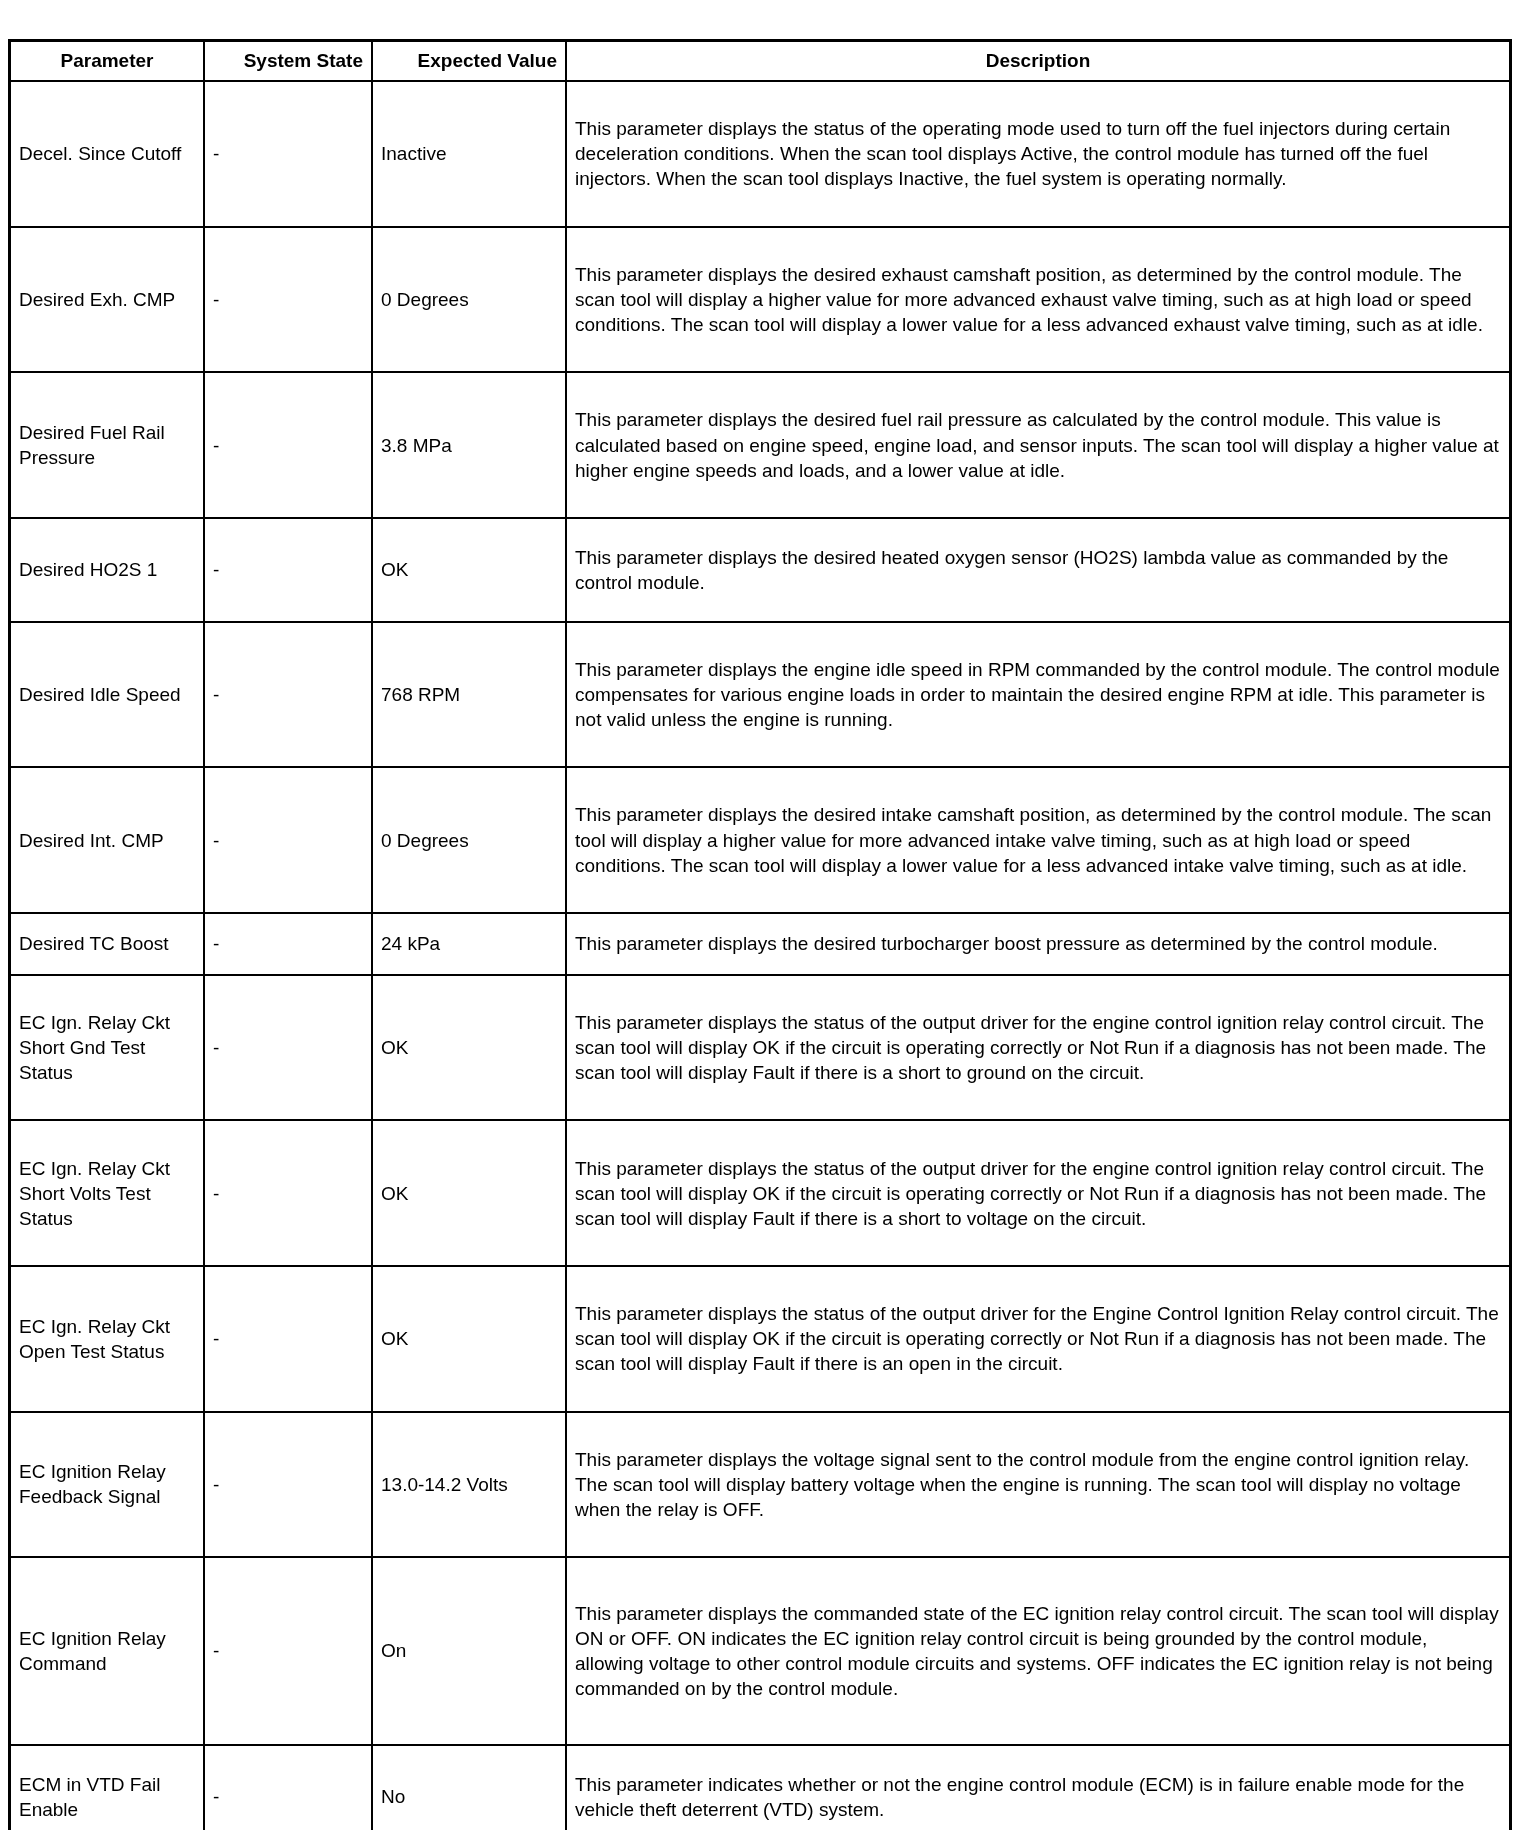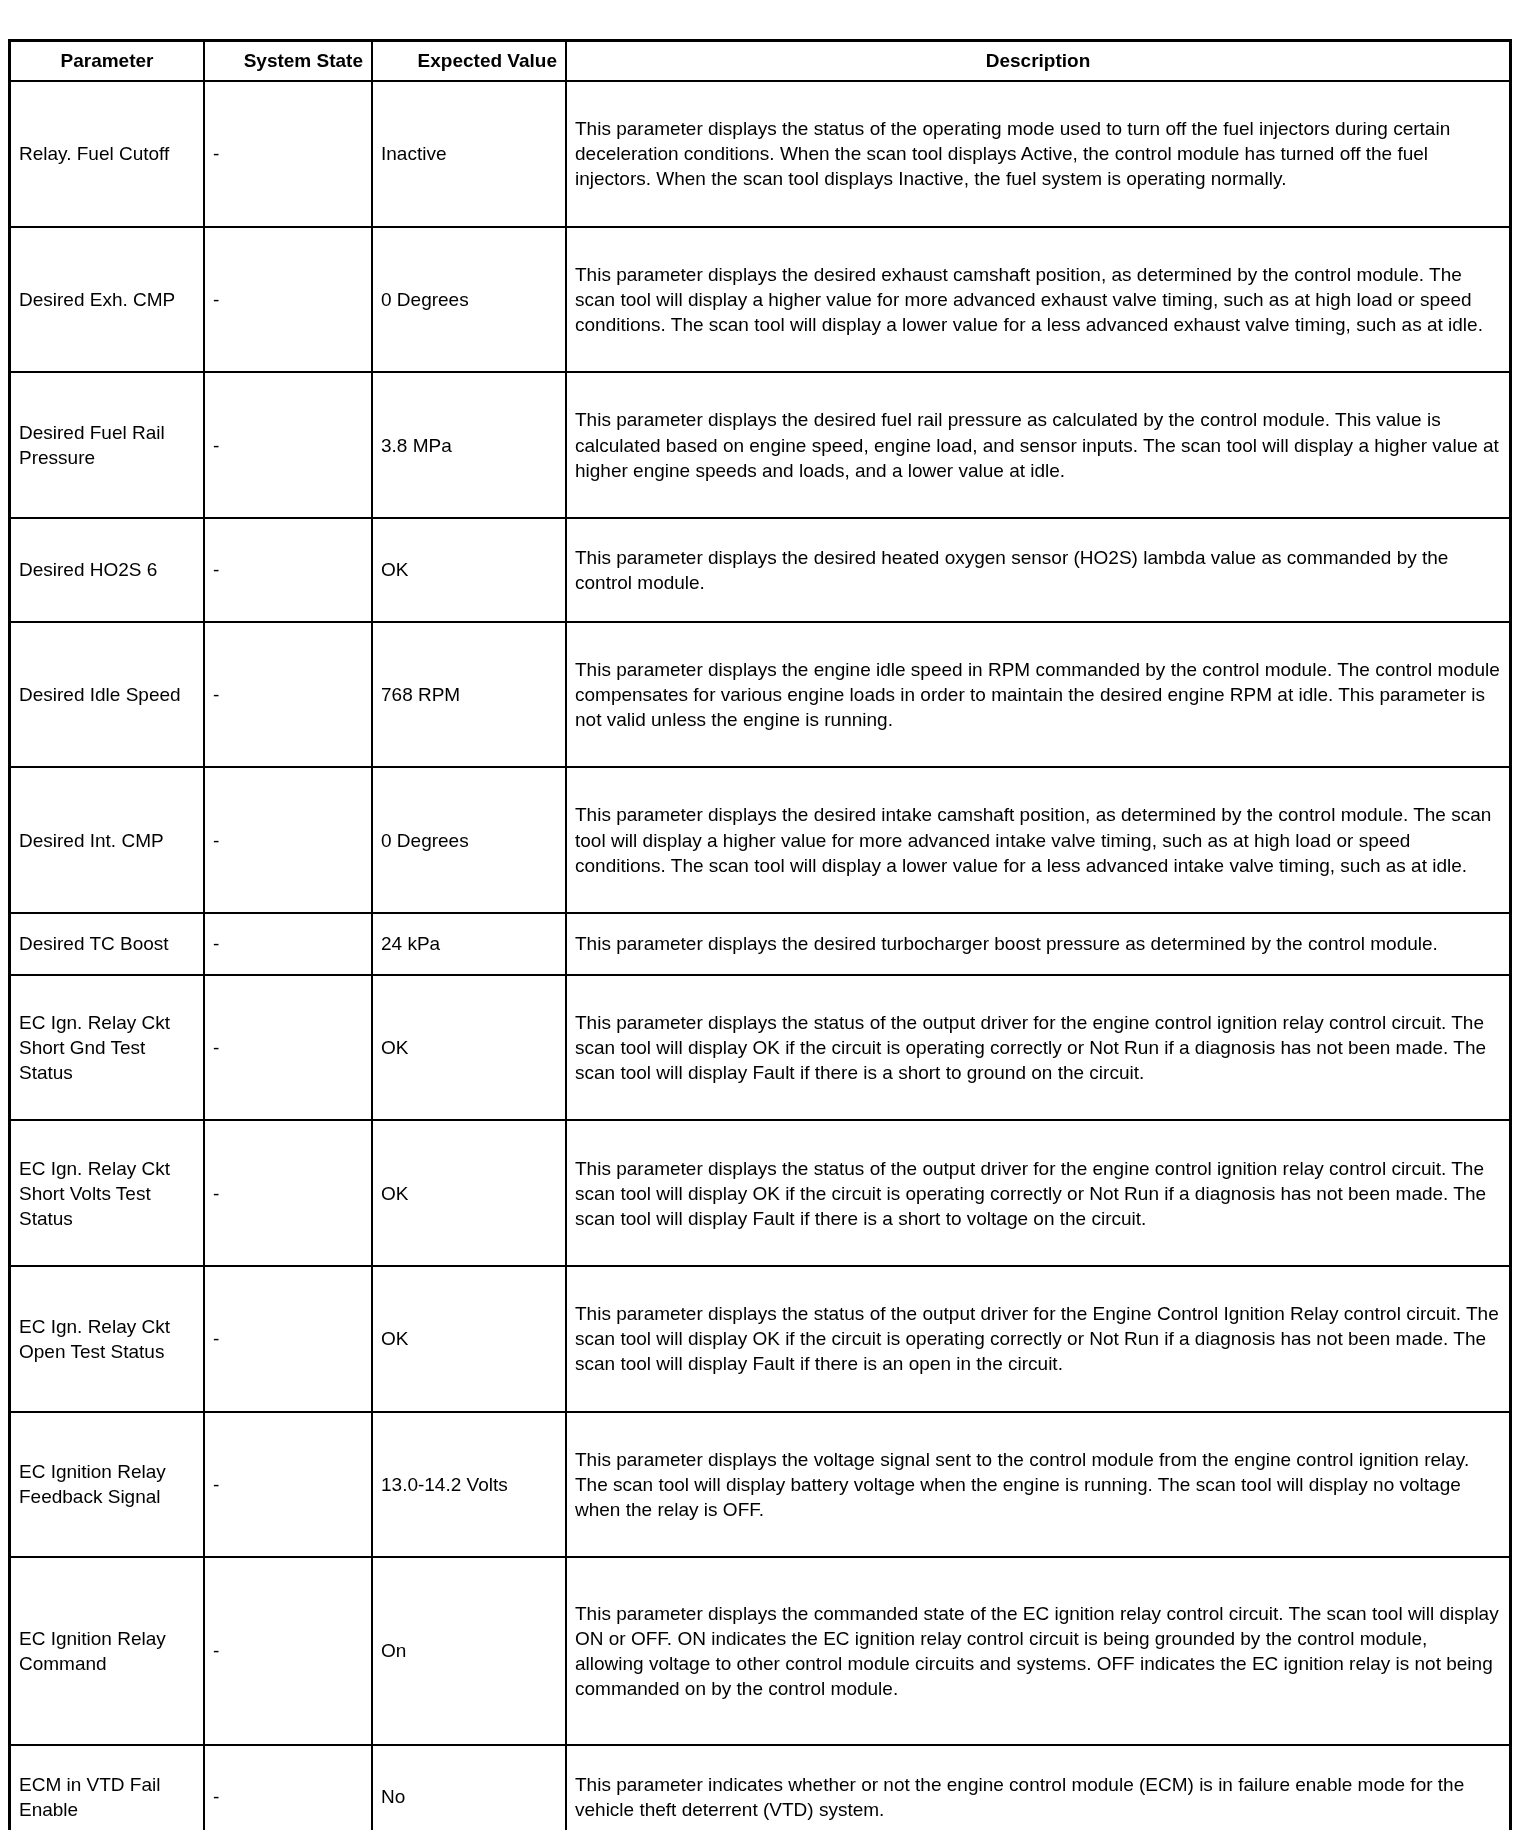--- a/index.html
+++ b/index.html
@@ -65,39 +65,39 @@
     <thead>
       <tr>
         <th class="col-param">Parameter</th>
         <th class="col-state">System State</th>
         <th class="col-value">Expected Value</th>
         <th class="col-desc">Description</th>
       </tr>
     </thead>
     <tbody id="table-body">
         <tr>
-          <td class="parameter-cell">Relay. Fuel Cutoff</td>
+          <td class="parameter-cell">Decel. Since Cutoff</td>
           <td class="state-cell">-</td>
           <td class="value-cell">Inactive</td>
           <td class="description-cell">This parameter displays the status of the operating mode used to turn off the fuel injectors during certain deceleration conditions. When the scan tool displays Active, the control module has turned off the fuel injectors. When the scan tool displays Inactive, the fuel system is operating normally.</td>
         </tr>
         <tr>
           <td class="parameter-cell">Desired Exh. CMP</td>
           <td class="state-cell">-</td>
           <td class="value-cell">0 Degrees</td>
           <td class="description-cell">This parameter displays the desired exhaust camshaft position, as determined by the control module. The scan tool will display a higher value for more advanced exhaust valve timing, such as at high load or speed conditions. The scan tool will display a lower value for a less advanced exhaust valve timing, such as at idle.</td>
         </tr>
         <tr>
           <td class="parameter-cell">Desired Fuel Rail Pressure</td>
           <td class="state-cell">-</td>
           <td class="value-cell">3.8 MPa</td>
           <td class="description-cell">This parameter displays the desired fuel rail pressure as calculated by the control module. This value is calculated based on engine speed, engine load, and sensor inputs. The scan tool will display a higher value at higher engine speeds and loads, and a lower value at idle.</td>
         </tr>
         <tr>
-          <td class="parameter-cell">Desired HO2S 6</td>
+          <td class="parameter-cell">Desired HO2S 1</td>
           <td class="state-cell">-</td>
           <td class="value-cell">OK</td>
           <td class="description-cell">This parameter displays the desired heated oxygen sensor (HO2S) lambda value as commanded by the control module.</td>
         </tr>
         <tr>
           <td class="parameter-cell">Desired Idle Speed</td>
           <td class="state-cell">-</td>
           <td class="value-cell">768 RPM</td>
           <td class="description-cell">This parameter displays the engine idle speed in RPM commanded by the control module. The control module compensates for various engine loads in order to maintain the desired engine RPM at idle. This parameter is not valid unless the engine is running.</td>
         </tr>

